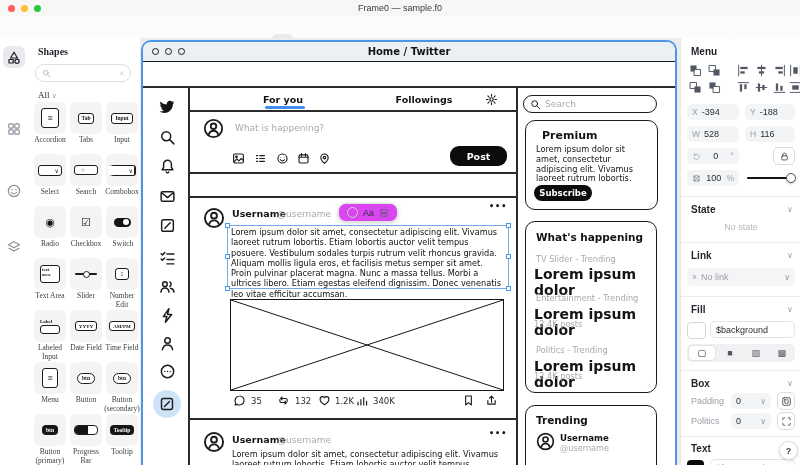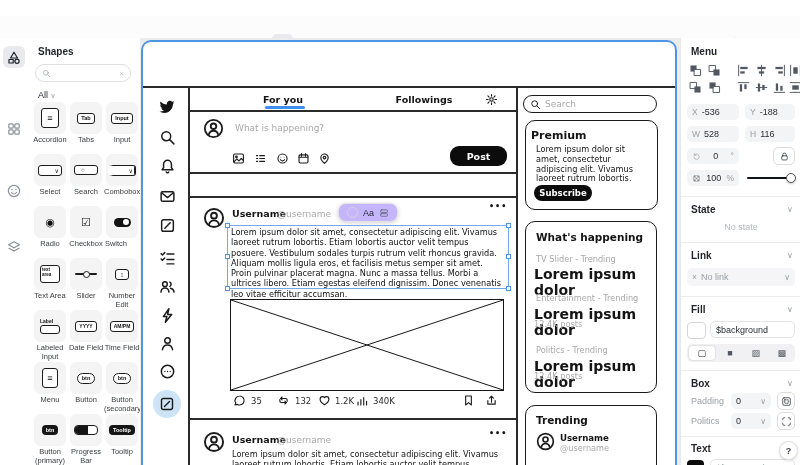--- a/index.html
+++ b/index.html
@@ -15,21 +15,21 @@
   .zoomlabel{position:absolute;top:23px;font-size:9px;color:#333;}
   
   svg.i{fill:none;stroke:#1c1c1c;stroke-width:1.4;stroke-linecap:round;stroke-linejoin:round;display:block;width:100%;height:100%;}
   svg.i.thin{stroke-width:1.2;}
   svg.i.gray{stroke:#4a4a4f;}
   
   .leftstrip{position:absolute;left:0;top:38px;width:28px;height:427px;background:#fff;border-right:1px solid #e8e8ea;}
   .stripbtn{position:absolute;left:3px;width:22px;height:22px;border-radius:6px;padding:3px;box-sizing:border-box;color:#5a5f68;}
   .stripbtn.sel{background:#e9e9ee;color:#1f2329;}
   
-  .shapes{position:absolute;left:28px;top:38px;width:112px;height:427px;background:#fff;border-right:5px solid #4c1d95;}
+  .shapes{position:absolute;left:28px;top:38px;width:112px;height:427px;background:#fff;border-right:5px solid #4c1d95;font-family:Liberation Serif, serif;}
   .paneltitle{position:absolute;font-size:10px;font-weight:bold;color:#1f2329;}
   .searchbox{position:absolute;left:7px;top:26px;width:96px;height:18px;border:1px solid #e0e0e4;border-radius:9px;background:#fff;display:flex;align-items:center;padding:0 6px;box-sizing:border-box;justify-content:space-between;}
   .allrow{position:absolute;left:10px;top:52px;font-size:9px;color:#2a2e34;}
   .chev{color:#9aa0a6;font-size:7px;}
   .card{position:absolute;width:32px;height:32px;background:#f4f4f5;border-radius:6px;display:flex;align-items:center;justify-content:center;}
   .cardlabel{position:absolute;width:36px;text-align:center;font-size:7.5px;line-height:8.5px;color:#3c4043;}
   .g-box{border:1.1px solid #1c1c1c;border-radius:3px;background:#fff;font-size:5.5px;color:#111;padding:1.5px 3px;font-weight:bold;}
   .g-pill{border:1.1px solid #1c1c1c;border-radius:6px;background:#fff;font-size:5.5px;color:#111;padding:1.5px 4px;font-weight:bold;}
   .g-dark{background:#161616;color:#fff;border-radius:4px;font-size:5.5px;padding:2px 4px;font-weight:bold;}
   .g-glyph{font-size:11px;color:#111;}
@@ -57,21 +57,21 @@
   .ink{color:#141414;}
   .wgray{color:#a9a9a9;}
   .blue{color:#4a90e2;}
   .tab{position:absolute;font-size:9.5px;font-weight:bold;color:#141414;text-align:center;}
   .tabunder{position:absolute;left:122px;top:64px;width:40px;height:2.5px;background:#3f8ff0;border-radius:2px;}
   .sketchavatar{position:absolute;width:22px;height:22px;color:#141414;}
   .postbtn{position:absolute;left:307px;top:104px;width:57px;height:20px;background:#0c0c0c;border-radius:9px;color:#fff;font-size:9.5px;font-weight:bold;display:flex;align-items:center;justify-content:center;}
   .cicon{position:absolute;top:110px;width:13px;height:13px;color:#141414;}
   .aicon{position:absolute;top:352px;width:13px;height:13px;color:#141414;}
   .acount{position:absolute;top:354px;font-size:8.5px;color:#2b2b2b;}
-  .floattb{position:absolute;left:195px;top:161px;width:58px;height:17px;background:#c4b5fd;border:1px solid #e2e2e4;border-radius:8px;box-shadow:0 1px 4px rgba(0,0,0,.18);display:flex;align-items:center;justify-content:center;gap:5px;font-family:"Liberation Sans",sans-serif;}
+  .floattb{position:absolute;left:195px;top:161px;width:58px;height:17px;background:#d946ef;border:1px solid #e2e2e4;border-radius:8px;box-shadow:0 1px 4px rgba(0,0,0,.18);display:flex;align-items:center;justify-content:center;gap:5px;font-family:"Liberation Sans",sans-serif;}
   .ring{width:9px;height:9px;border:1.5px solid #d4d4d6;border-radius:50%;}
   .selbox{position:absolute;left:84px;top:183px;width:282px;height:64px;border:1px solid #74a9e8;box-sizing:border-box;}
   .handle{position:absolute;width:5px;height:5px;background:#fff;border:1px solid #4f95e5;box-sizing:border-box;}
   .tweettext{position:absolute;left:3px;top:1px;width:272px;font-size:8.2px;line-height:10.3px;color:#101010;}
   .imageph{position:absolute;left:87px;top:257px;width:274px;height:92px;border:1.5px solid #161616;box-sizing:border-box;}
   .railcard{position:absolute;border:1.5px solid #1b1b1b;border-radius:10px;box-sizing:border-box;background:#fff;}
   .railtitle{position:absolute;font-size:11px;font-weight:bold;color:#141414;}
   .railbody{position:absolute;font-size:8.2px;line-height:9.8px;color:#141414;}
   .darkpill{position:absolute;background:#0c0c0c;border-radius:8px;color:#fff;font-size:8.5px;font-weight:bold;display:flex;align-items:center;justify-content:center;}
   .trendcat{position:absolute;font-size:8.2px;color:#a9a9a9;}
@@ -317,20 +317,26 @@
       </symbol>
     <symbol id="s-av" viewBox="0 0 16 16">
         <path d="M1.5 2h13M1.5 14h13" stroke="#525863"></path>
         <rect x="4" y="5.3" width="8" height="5.4" fill="#525863" stroke="none"></rect>
       </symbol>
   </defs>
 </svg>
 
 <div class="app">
 
+  <div class="titlebar">
+    <span class="traffic" style="left:8px;background:#ff5f57"></span>
+    <span class="traffic" style="left:21px;background:#febc2e"></span>
+    <span class="traffic" style="left:34px;background:#28c840"></span>
+    <div class="apptitle">Frame0 — sample.f0</div>
+  </div>
 
   <div class="toolbar">
     <span class="tool" style="left:24px;font-size:11px;line-height:14px">≡</span>
     <span class="tool" style="left:54px;font-size:10px;line-height:14px">▷</span>
     <span class="toolsel"></span>
     <span class="tool" style="left:276px;color:#2a2e34">
         <svg class="i gray">
           <use href="#s-cursor"></use>
         </svg>
       </span>
@@ -473,21 +479,21 @@
     <div class="cardlabel" style="left:4px;top:202px">Radio</div>
     <div class="card" style="left:42px;top:168px">
         <span class="g-glyph">☑</span>
       </div>
     <div class="cardlabel" style="left:40px;top:202px">Checkbox</div>
     <div class="card" style="left:78px;top:168px">
         <span class="g-switch">
           <i></i>
         </span>
       </div>
-    <div class="cardlabel" style="left:70px;top:202px">Switch</div>
+    <div class="cardlabel" style="left:77px;top:202px">Switch</div>
 
     <div class="card" style="left:6px;top:220px">
         <span class="g-box" style="width:16px;height:14px;font-size:4.5px;line-height:5px;padding:1px">text area</span>
       </div>
     <div class="cardlabel" style="left:4px;top:254px">Text Area</div>
     <div class="card" style="left:42px;top:220px">
         <span class="g-slider">
           <i></i>
         </span>
       </div>
@@ -538,20 +544,26 @@
     <div class="cardlabel" style="left:40px;top:410px">Progress Bar</div>
     <div class="card" style="left:78px;top:376px">
         <span class="g-dark">Tooltip</span>
       </div>
     <div class="cardlabel" style="left:76px;top:410px">Tooltip</div>
   </div>
 
   <div class="canvas">
     <div class="frame">
 
+      <div class="wtitle">
+        <span class="wcircle" style="left:9px"></span>
+        <span class="wcircle" style="left:22px"></span>
+        <span class="wcircle" style="left:35px"></span>
+        <div class="wtitletext">Home / Twitter</div>
+      </div>
       <div class="divh" style="left:0;top:44px;width:532px"></div>
 
       <span class="navic" style="top:56px">
           <svg class="i">
             <use href="#s-bird"></use>
           </svg>
         </span>
       <span class="navic" style="top:87px">
           <svg class="i">
             <use href="#s-search"></use>
@@ -738,21 +750,21 @@
       <div class="abs" style="left:380px;top:53px;width:134px;height:18px;border:1.5px solid #1b1b1b;border-radius:9px;box-sizing:border-box;display:flex;align-items:center;padding:0 6px;gap:4px">
         <span style="width:11px;height:11px;color:#141414">
             <svg class="i">
               <use href="#s-search"></use>
             </svg>
           </span>
         <span class="wgray" style="font-size:9px">Search</span>
       </div>
 
       <div class="railcard" style="left:382px;top:78px;width:133px;height:90px">
-        <div class="railtitle" style="left:5px;top:8px">Premium</div>
+        <div class="railtitle" style="left:16px;top:8px">Premium</div>
         <div class="railbody" style="left:10px;top:24px;width:112px">Lorem ipsum dolor sit amet, consectetur adipiscing elit. Vivamus laoreet rutrum lobortis.</div>
         <div class="darkpill" style="left:8px;top:64px;width:58px;height:16px">Subscribe</div>
       </div>
 
       <div class="railcard" style="left:382px;top:179px;width:132px;height:172px">
         <div class="railtitle" style="left:10px;top:9px;font-size:10.5px">What's happening</div>
         <div class="trendcat" style="left:10px;top:32px">TV Slider - Trending</div>
         <div class="trendhead" style="left:8px;top:44px">Lorem ipsum dolor</div>
         <div class="trendcat" style="left:10px;top:71px">Entertainment - Trending</div>
         <div class="trendhead" style="left:8px;top:84px">Lorem ipsum dolor</div>
@@ -835,21 +847,21 @@
         </svg>
       </span>
     <span class="alico" style="left:108px;top:43px">
         <svg class="i thin">
           <use href="#s-av"></use>
         </svg>
       </span>
 
     <div class="pinput" style="left:6px;top:66px;width:52px;height:16px">
         <span class="plabel">X</span>
-        <span>-536</span>
+        <span>-394</span>
       </div>
     <div class="pinput" style="left:64px;top:66px;width:50px;height:16px">
         <span class="plabel">Y</span>
         <span>-188</span>
       </div>
     <div class="pinput" style="left:6px;top:88px;width:52px;height:16px">
         <span class="plabel">W</span>
         <span>528</span>
       </div>
     <div class="pinput" style="left:64px;top:88px;width:50px;height:16px">

